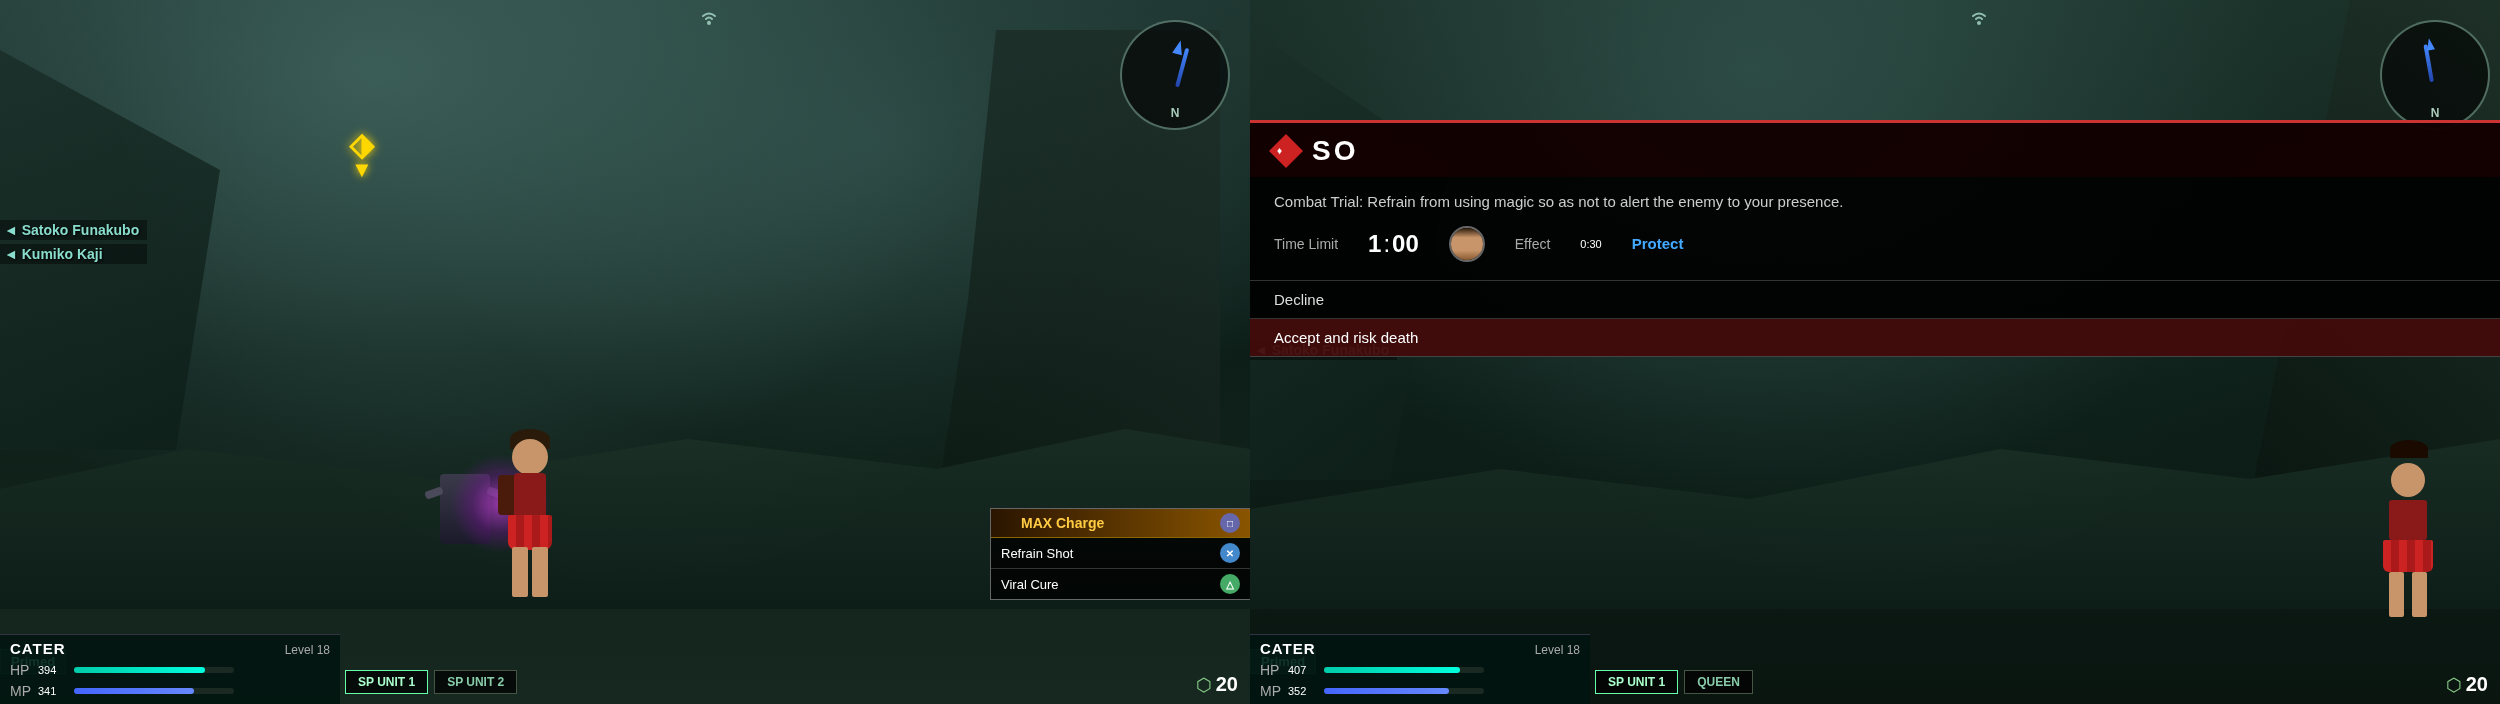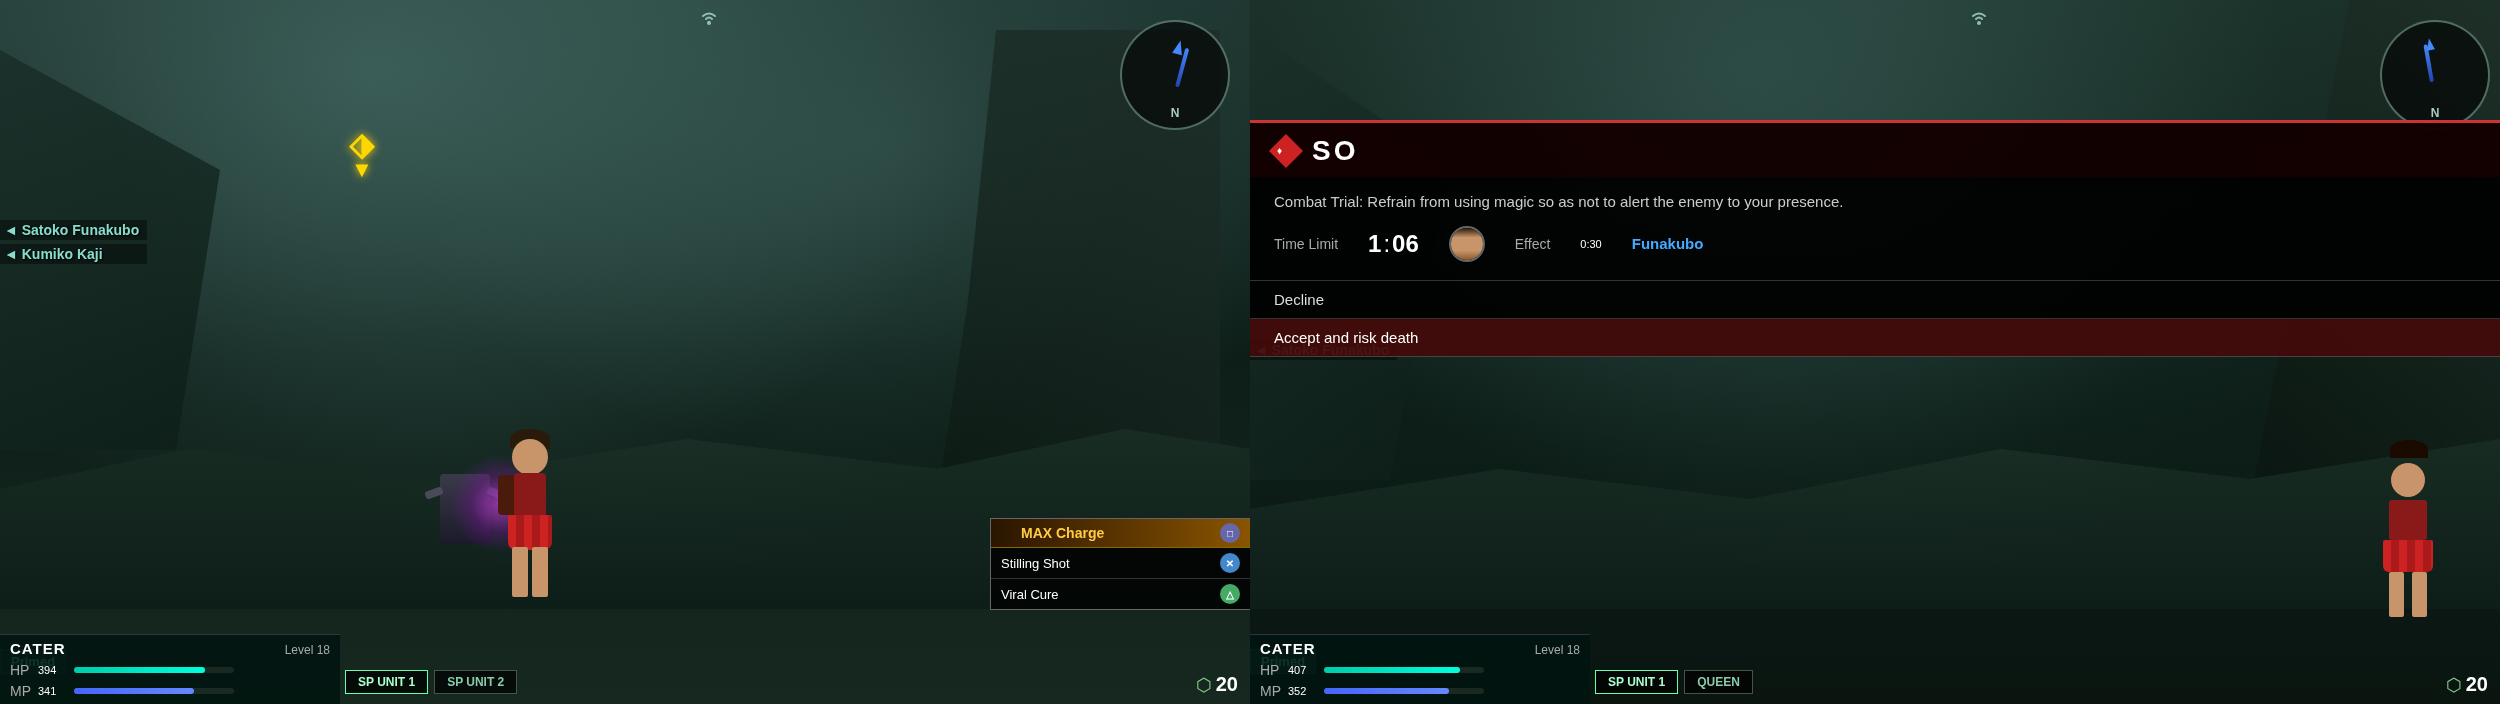--- a/index.html
+++ b/index.html
@@ -428,21 +428,21 @@
     }
     .ammo-count {
       color: #ffffff;
       font-size: 20px;
       font-weight: bold;
     }
 
     
     .skill-menu {
       position: absolute;
-      bottom: 94px;
+      bottom: 104px;
       right: 0;
       width: 260px;
       background: rgba(0,0,0,0.8);
       border: 1px solid #666;
       border-right: none;
     }
     .skill-menu-header {
       background: linear-gradient(90deg, #2a1500 0%, #8a5500 100%);
       padding: 4px 10px 4px 30px;
       color: #ffcc44;
@@ -873,21 +873,21 @@
       <span class="ammo-count">20</span>
     </div>
   </div>
 
   <div class="skill-menu">
     <div class="skill-menu-header">
       <span>MAX Charge</span>
       <div class="skill-btn btn-square">□</div>
     </div>
     <div class="skill-item">
-      <span>Stilling Shot</span>
+      <span>Refrain Shot</span>
       <div class="skill-btn btn-cross">✕</div>
     </div>
     <div class="skill-item">
       <span>Viral Cure</span>
       <div class="skill-btn btn-tri">△</div>
     </div>
   </div>
 </div>
 
 <div class="right-panel">
@@ -940,28 +940,28 @@
       <span class="so-title">SO</span>
     </div>
 
     <div class="combat-body">
       <div class="combat-text">Combat Trial: Refrain from using magic so as not to alert the enemy to your presence.</div>
       <div class="combat-details">
         <span class="time-limit-label">Time Limit</span>
         <div style="display:flex;align-items:baseline;gap:2px;">
           <span class="time-limit-value">1</span>
           <span class="colon">:</span>
-          <span class="time-limit-value">06</span>
+          <span class="time-limit-value">00</span>
         </div>
         <div class="face-icon">
           <div class="face-icon-img"></div>
         </div>
         <span class="effect-label">Effect</span>
         <span class="effect-timer">0:30</span>
-        <span class="effect-name">Funakubo</span>
+        <span class="effect-name">Protect</span>
       </div>
     </div>
 
     <div class="choice-row">
       <span>Decline</span>
     </div>
     <div class="choice-row selected">
       <span>Accept and risk death</span>
     </div>
   </div>

